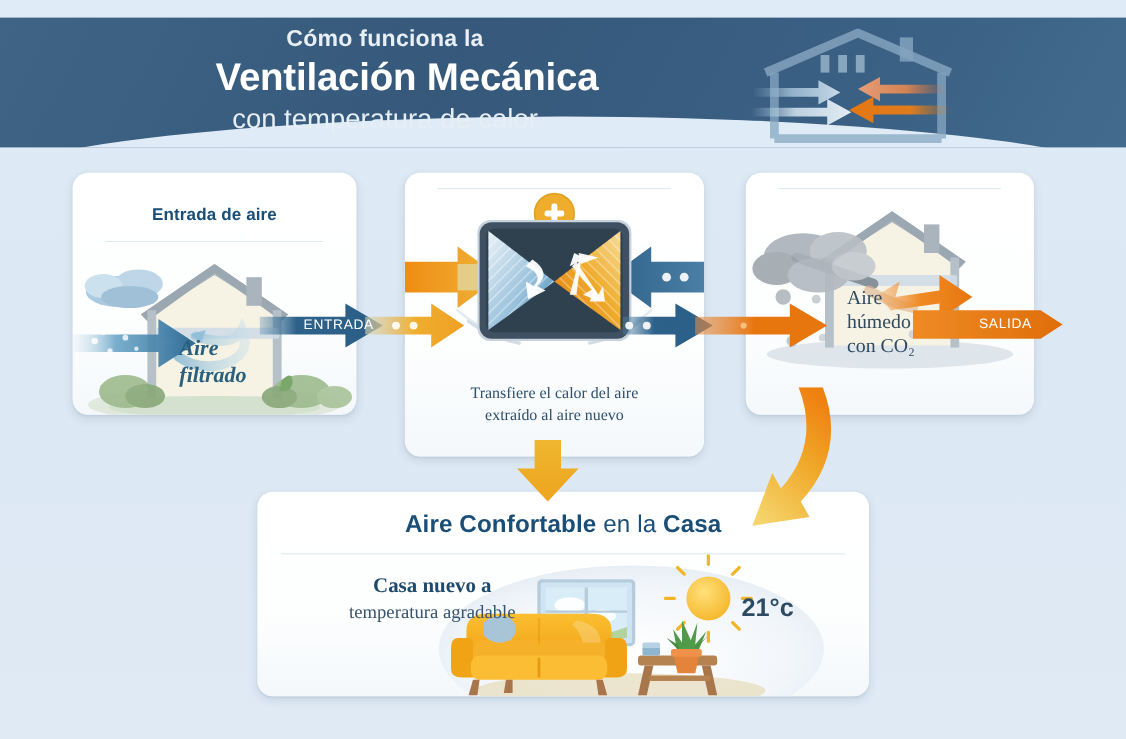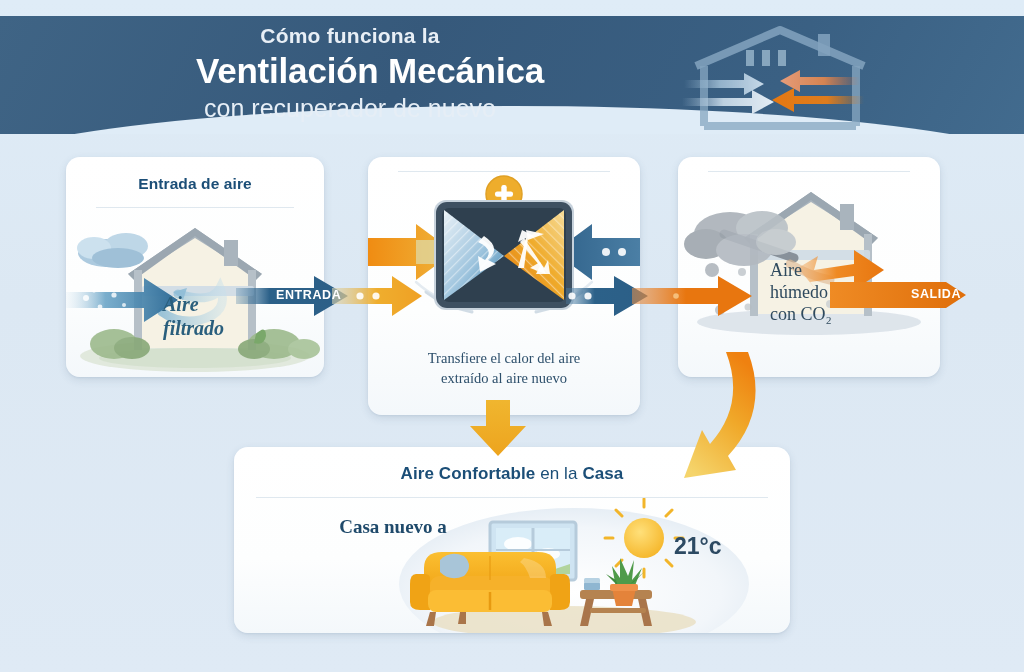--- a/index.html
+++ b/index.html
@@ -101,23 +101,23 @@
     height: 1px;
     background: #dfe8ef;
   }
 
   #card-entrada { left: 66px;  top: 157px; width: 258px; height: 220px; }
   #card-recup   { left: 368px; top: 157px; width: 272px; height: 258px; }
   #card-salida  { left: 678px; top: 157px; width: 262px; height: 220px; }
   #card-confort { left: 234px; top: 447px; width: 556px; height: 186px; }
 
   #card-entrada .card-title,
-  #card-salida  .card-title { margin-top: 18px; }
+  #card-salida  .card-title { margin-top: 30px; }
   #card-recup   .card-title { margin-top: 18px; }
-  #card-confort .card-title { margin-top: 17px; font-size: 17px; font-weight: 400; }
+  #card-confort .card-title { margin-top: 17px; font-size: 22px; font-weight: 400; }
   #card-confort .card-title b { font-weight: 700; }
 
   #card-entrada .card-rule { margin: 14px 30px 0 30px; }
   #card-salida  .card-rule { margin: 14px 30px 0 30px; }
   #card-recup   .card-rule { margin: 14px 30px 0 30px; }
   #card-confort .card-rule { margin: 13px 22px 0 22px; }
 
   .card-scene { position: relative; width: 100%; }
 
   .card-caption {
@@ -132,29 +132,29 @@
   .connector { position: absolute; z-index: 6; }
   #conn-1 { left: 236px; top: 268px; width: 186px; height: 56px; }
   #conn-2 { left: 566px; top: 268px; width: 186px; height: 56px; }
   #salida-tag { left: 830px; top: 272px; width: 140px; height: 46px; }
   #arrow-down { left: 452px; top: 400px; width: 92px; height: 58px; }
   #arrow-curve { left: 676px; top: 352px; width: 136px; height: 150px; }
 
   .conn-label {
     position: absolute;
     font-size: 12.5px;
-    font-weight: 700;
+    font-weight: 400;
     color: #ffffff;
     letter-spacing: 0.6px;
     z-index: 8;
     pointer-events: none;
     padding-left: 14px;
   }
   #label-entrada { left: 262px; top: 288px; }
-  #label-salida  { left: 876px; top: 287px; margin-left: 21px; }
+  #label-salida  { left: 876px; top: 287px; }
 
   .scene-svg { display: block; }
 </style>
 </head>
 <body>
 
 <div id="stage">
 
   <div class="header">
 
@@ -197,21 +197,21 @@
       <path d="M192 57 L132 57 L132 50 L112 61 L132 72 L132 65 L192 65 Z" fill="url(#ho)"></path>
 
       <path d="M14 78 L84 78 L84 70 L106 82 L84 94 L84 86 L14 86 Z" fill="url(#hb2)"></path>
 
       <path d="M196 76 L126 76 L126 68 L104 80 L126 92 L126 84 L196 84 Z" fill="url(#ho2)"></path>
     </svg>
 
     <div class="header-title-block">
       <div class="title-line-1">Cómo funciona la</div>
       <div class="title-line-2">Ventilación Mecánica</div>
-      <div class="title-line-3">con recuperador de nuevo</div>
+      <div class="title-line-3">con temperatura de calor</div>
     </div>
   </div>
 
   <div class="card" id="card-entrada">
     <div class="card-title">Entrada de aire</div>
     <div class="card-rule"></div>
     <div class="card-scene">
       <svg class="scene-svg" width="258" height="170" viewBox="0 0 258 170">
         <defs>
           <linearGradient id="e-in" x1="0" y1="0" x2="1" y2="0">
@@ -488,20 +488,21 @@
 
         <g>
           <rect x="350" y="84" width="16" height="8" rx="1.5" fill="#8fb6d1"></rect>
           <rect x="350" y="80" width="16" height="5" rx="1.5" fill="#b7d2e3"></rect>
         </g>
 
         <text x="440" y="56" font-family="Liberation Sans, sans-serif" font-size="23" font-weight="700" fill="#2d4a63">21°c</text>
       </svg>
       <div style="position:absolute; left:34px; top:18px; width:250px; text-align:center;">
         <div style="font-size:19px; font-weight:700; color:#1f4a6b; font-family:'Liberation Serif',serif;">Casa nuevo a</div>
+        <div style="font-size:17px; color:#38536c; font-family:'Liberation Serif',serif; margin-top:3px;">temperatura agradable</div>
       </div>
     </div>
   </div>
 
   <svg class="connector" id="conn-1" viewBox="0 0 186 56">
     <defs>
       <linearGradient id="c1a" x1="0" y1="0" x2="1" y2="0">
         <stop offset="0%" stop-color="#4a7ea4" stop-opacity="0.3"></stop>
         <stop offset="30%" stop-color="#2c6189"></stop>
         <stop offset="100%" stop-color="#2c5f87"></stop>

